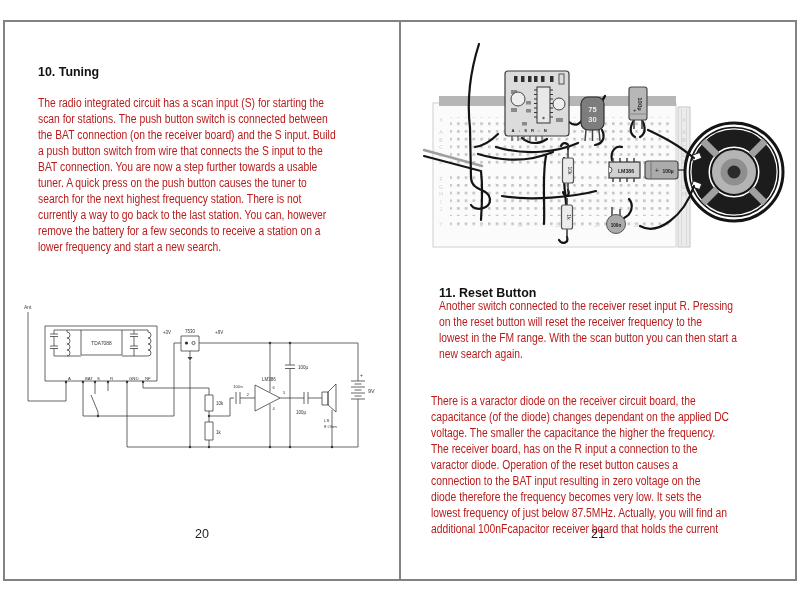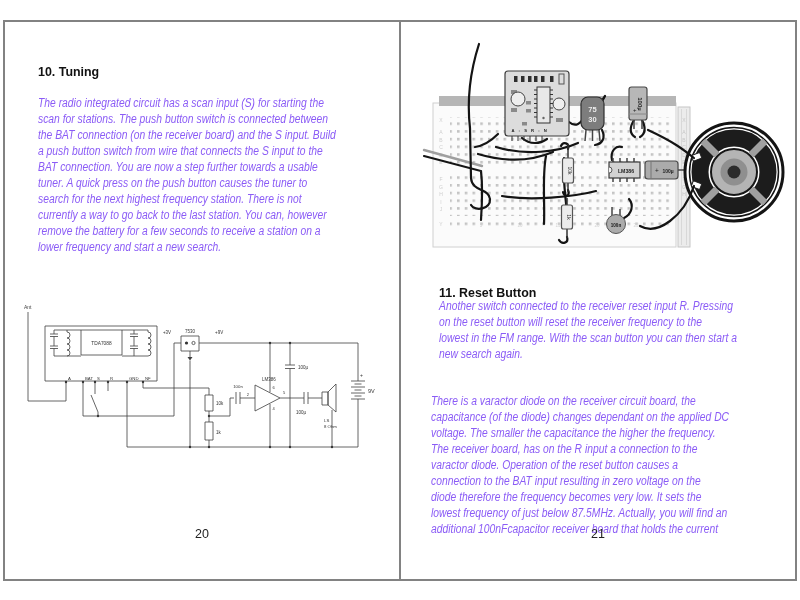--- a/index.html
+++ b/index.html
@@ -4,21 +4,21 @@
 <style>
   html,body{margin:0;padding:0;background:#ffffff;}
   .canvas{position:relative;width:800px;height:600px;background:#fff;overflow:hidden;
           font-family:"Liberation Sans",sans-serif;color:#1a1a1a;}
   .spread{position:absolute;left:3px;top:20px;width:790px;height:557px;
           border:2px solid #828282;display:flex;background:#fff;}
   .page{position:relative;width:50%;height:100%;background:#fff;}
   .page-l{border-right:2px solid #828282;}
   h2.sect{position:absolute;margin:0;font-size:13.5px;font-weight:bold;color:#111;
           white-space:nowrap;transform:scaleX(0.92);transform-origin:0 0;}
-  .para{position:absolute;font-size:12.3px;color:#8b5cf6;font-style:italic;}
+  .para{position:absolute;font-size:12.3px;color:#b91c1c;}
   .para > div{white-space:pre;height:16px;line-height:16px;
               transform:scaleX(0.84);transform-origin:0 0;}
   .pagenum{position:absolute;left:0;width:100%;text-align:center;font-size:12.5px;color:#222;}
   svg{position:absolute;overflow:visible;}
   svg text{font-family:"Liberation Sans",sans-serif;}
   .schem path,.schem line,.schem rect,.schem polygon{vector-effect:non-scaling-stroke;}
 </style>
 </head>
 <body>
 

